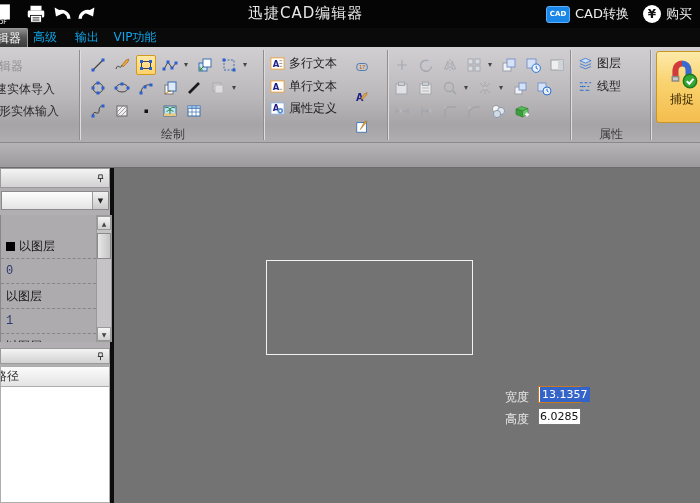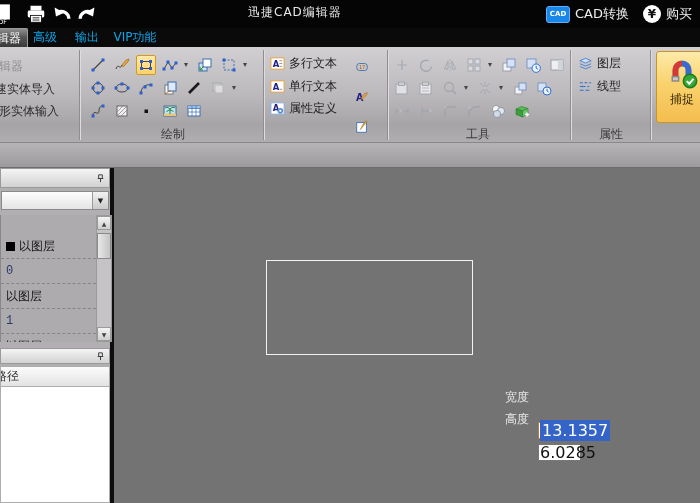--- a/index.html
+++ b/index.html
@@ -3,21 +3,21 @@
 <meta charset="utf-8">
 <style>
   * { margin:0; padding:0; box-sizing:border-box; }
   html,body { width:700px; height:503px; }
   body { font-family:"DejaVu Sans",sans-serif; font-size:12px; overflow:hidden; }
   #app { position:relative; width:700px; height:503px; overflow:hidden; background:#000; }
 
   
   .titlebar { position:absolute; left:0; top:0; width:700px; height:28px; background:#050505; }
   .qicon { position:absolute; top:3px; width:22px; height:22px; display:flex; align-items:center; justify-content:center; }
-  .app-title { position:absolute; left:248px; top:4px; color:#e8e8e8; font-size:12px; letter-spacing:1px; }
+  .app-title { position:absolute; left:248px; top:4px; color:#e8e8e8; font-size:15px; letter-spacing:1px; }
   .tb-right { position:absolute; right:0; top:0; height:28px; display:flex; align-items:center; gap:6px; padding-right:4px; color:#f0f0f0; font-size:13px; }
   .cad-badge { width:24px; height:17px; background:#1a86e8; border-radius:3px; color:#fff; font-size:7px; font-weight:bold; display:flex; align-items:center; justify-content:center; border:1px solid #5db0ff; }
   .yen-badge { width:18px; height:18px; background:#fff; border-radius:50%; color:#111; font-size:12px; font-weight:bold; display:flex; align-items:center; justify-content:center; }
   .tb-btn { display:flex; align-items:center; gap:5px; padding:0 4px; height:28px; cursor:default; }
 
   
   .tabbar { position:absolute; left:0; top:28px; width:700px; height:19px; background:#0a0a0a; }
   .tab { position:absolute; top:0; height:19px; display:flex; align-items:center; justify-content:center; color:#0ea5e9; font-size:12px; }
   .tab.active { background:linear-gradient(#8f8f8f,#565656 45%,#3a3a3a); border:1px solid #9a9a9a; border-bottom:none; border-radius:2px 2px 0 0; color:#fff; }
 
@@ -59,21 +59,21 @@
   .vscroll { position:absolute; left:96px; top:47px; width:16px; height:127px; background:#c6c3c6; border:1px solid #9a9a9a; }
   .sb-btn { position:absolute; left:0; width:14px; height:14px; background:linear-gradient(#f4f4f4,#cfcfcf); border:1px solid #9a9a9a; font-size:6px; color:#444; display:flex; align-items:center; justify-content:center; }
   .sb-thumb { position:absolute; left:0; top:17px; width:14px; height:26px; background:linear-gradient(90deg,#e8e8e8,#c4c4c4); border:1px solid #8a8a8a; }
   .path-head { position:absolute; left:0; top:198px; width:110px; height:21px; background:linear-gradient(#fbfbfb,#e3e3e3); border:1px solid #adadad; color:#333; display:flex; align-items:center; overflow:hidden; }
   .path-head span { margin-left:-6px; white-space:nowrap; }
   .path-body { position:absolute; left:0; top:219px; width:110px; height:116px; background:#fff; border:1px solid #adadad; border-top:none; }
 
   .canvas { position:relative; flex:1; background:#737373;text-align:right; }
   .draw-rect { position:absolute; left:152px; top:92px; width:207px; height:95px; border:1px solid #f2f2f2; }
   .dim-label { position:absolute; color:#e8e8e8; font-size:12px; }
-  .dim-input { position:absolute; left:424px; width:43px; height:17px; background:#fff; border:1px solid #777; font-size:16px; color:#111; display:flex; align-items:center; padding-left:1px;margin-top:36px; }
+  .dim-input { position:absolute; left:424px; width:43px; height:17px; background:#fff; border:1px solid #777; font-size:11px; color:#111; display:flex; align-items:center; padding-left:1px; }
   .dim-input.focused { border:1px solid #c9791f; }
   .dim-input.focused .sel { background:#3464c8; color:#fff; padding:1px 2px; }
 
   svg { display:block; }
 </style>
 </head>
 <body>
 
 <div id="app">
 
@@ -539,21 +539,20 @@
               <svg viewBox="0 0 16 16" width="16" height="16">
                 <path d="M2 6 L7.5 3.5 L14 5.5 L8.5 8 Z" fill="#57b957" stroke="#2a7a2a" stroke-width=".6"></path>
                 <path d="M2 6 V11.5 L8.5 14 V8 Z" fill="#3d9e3d" stroke="#2a7a2a" stroke-width=".6"></path>
                 <path d="M14 5.5 V11 L8.5 14 V8 Z" fill="#6cc76c" stroke="#2a7a2a" stroke-width=".6"></path>
                 <path d="M11 11.5 h4 M13 9.5 v4" stroke="#fff" stroke-width="1.4"></path>
               </svg>
             </span>
           </span>
         </div>
       </div>
-    <div class="grp-label" style="left:392px;width:172px">工具</div>
 
     <div class="txt-item" style="left:578px;top:8px">
       <span>
           <svg viewBox="0 0 16 16" width="15" height="15">
             <path d="M2 5 L8 2.5 L14 5 L8 7.5 Z" fill="#cfe0f5" stroke="#2a6fd0" stroke-width=".8"></path>
             <path d="M2 8.2 L8 10.7 L14 8.2" fill="none" stroke="#2a6fd0" stroke-width=".8"></path>
             <path d="M2 11.2 L8 13.7 L14 11.2" fill="none" stroke="#2a6fd0" stroke-width=".8"></path>
           </svg>
         </span>
       <span>图层</span>

